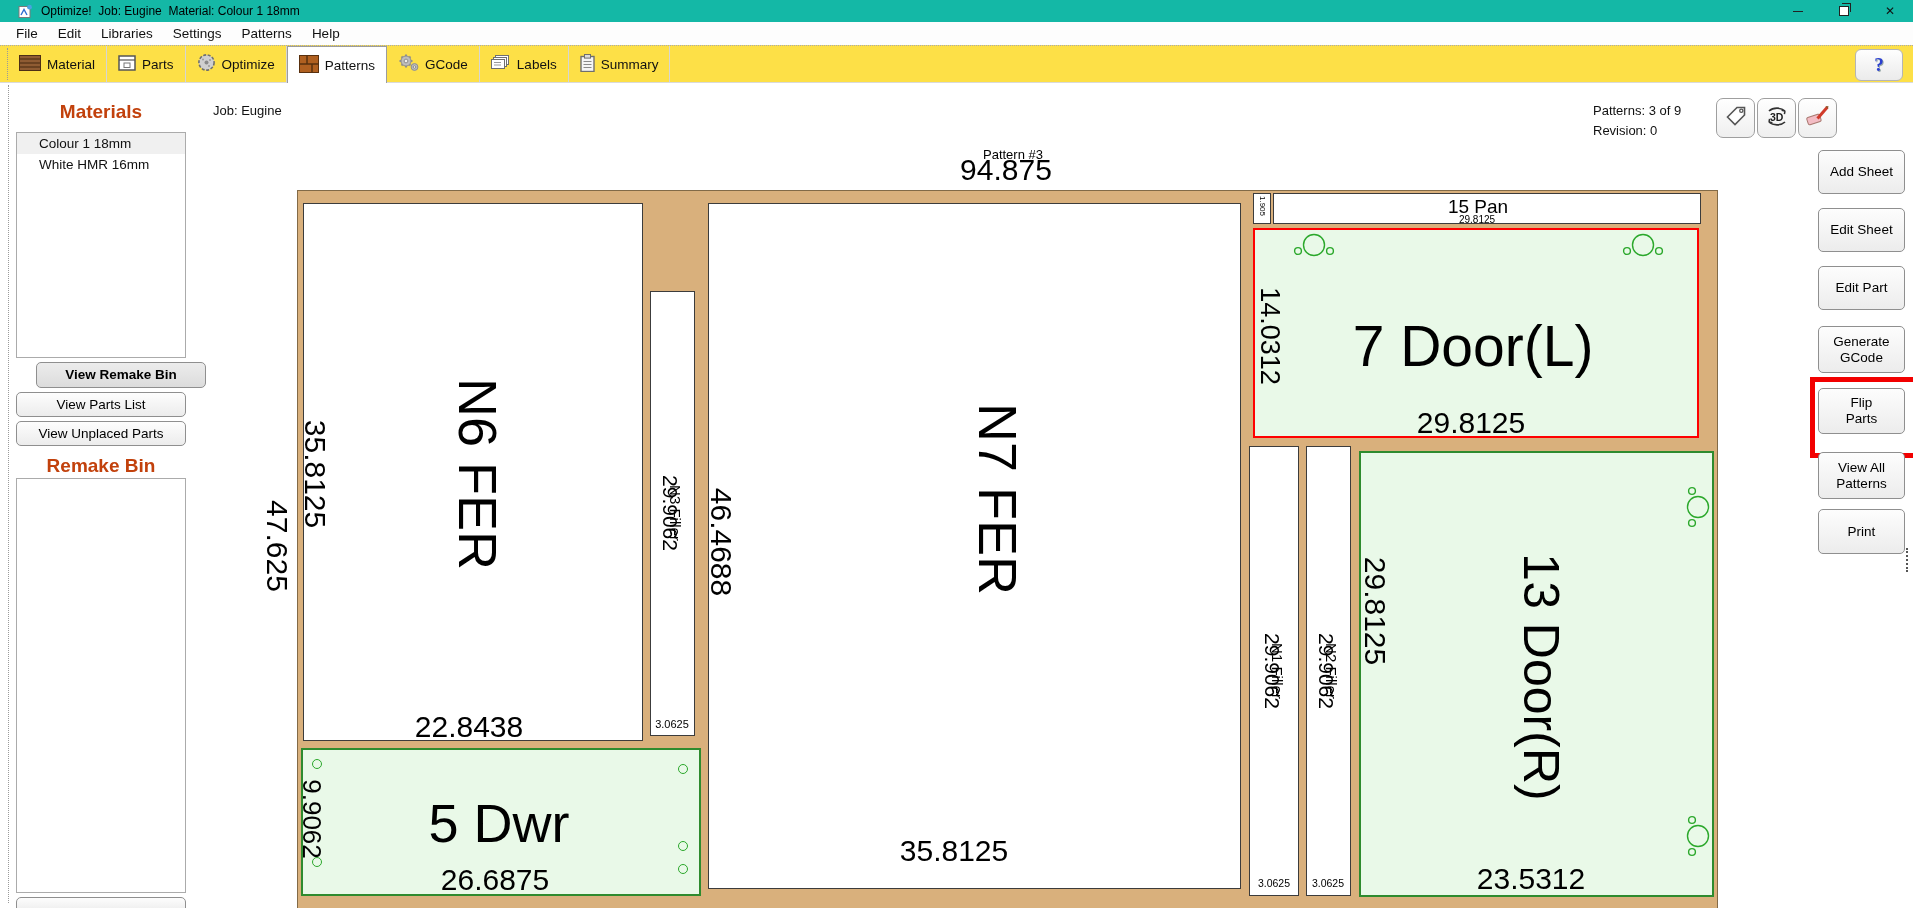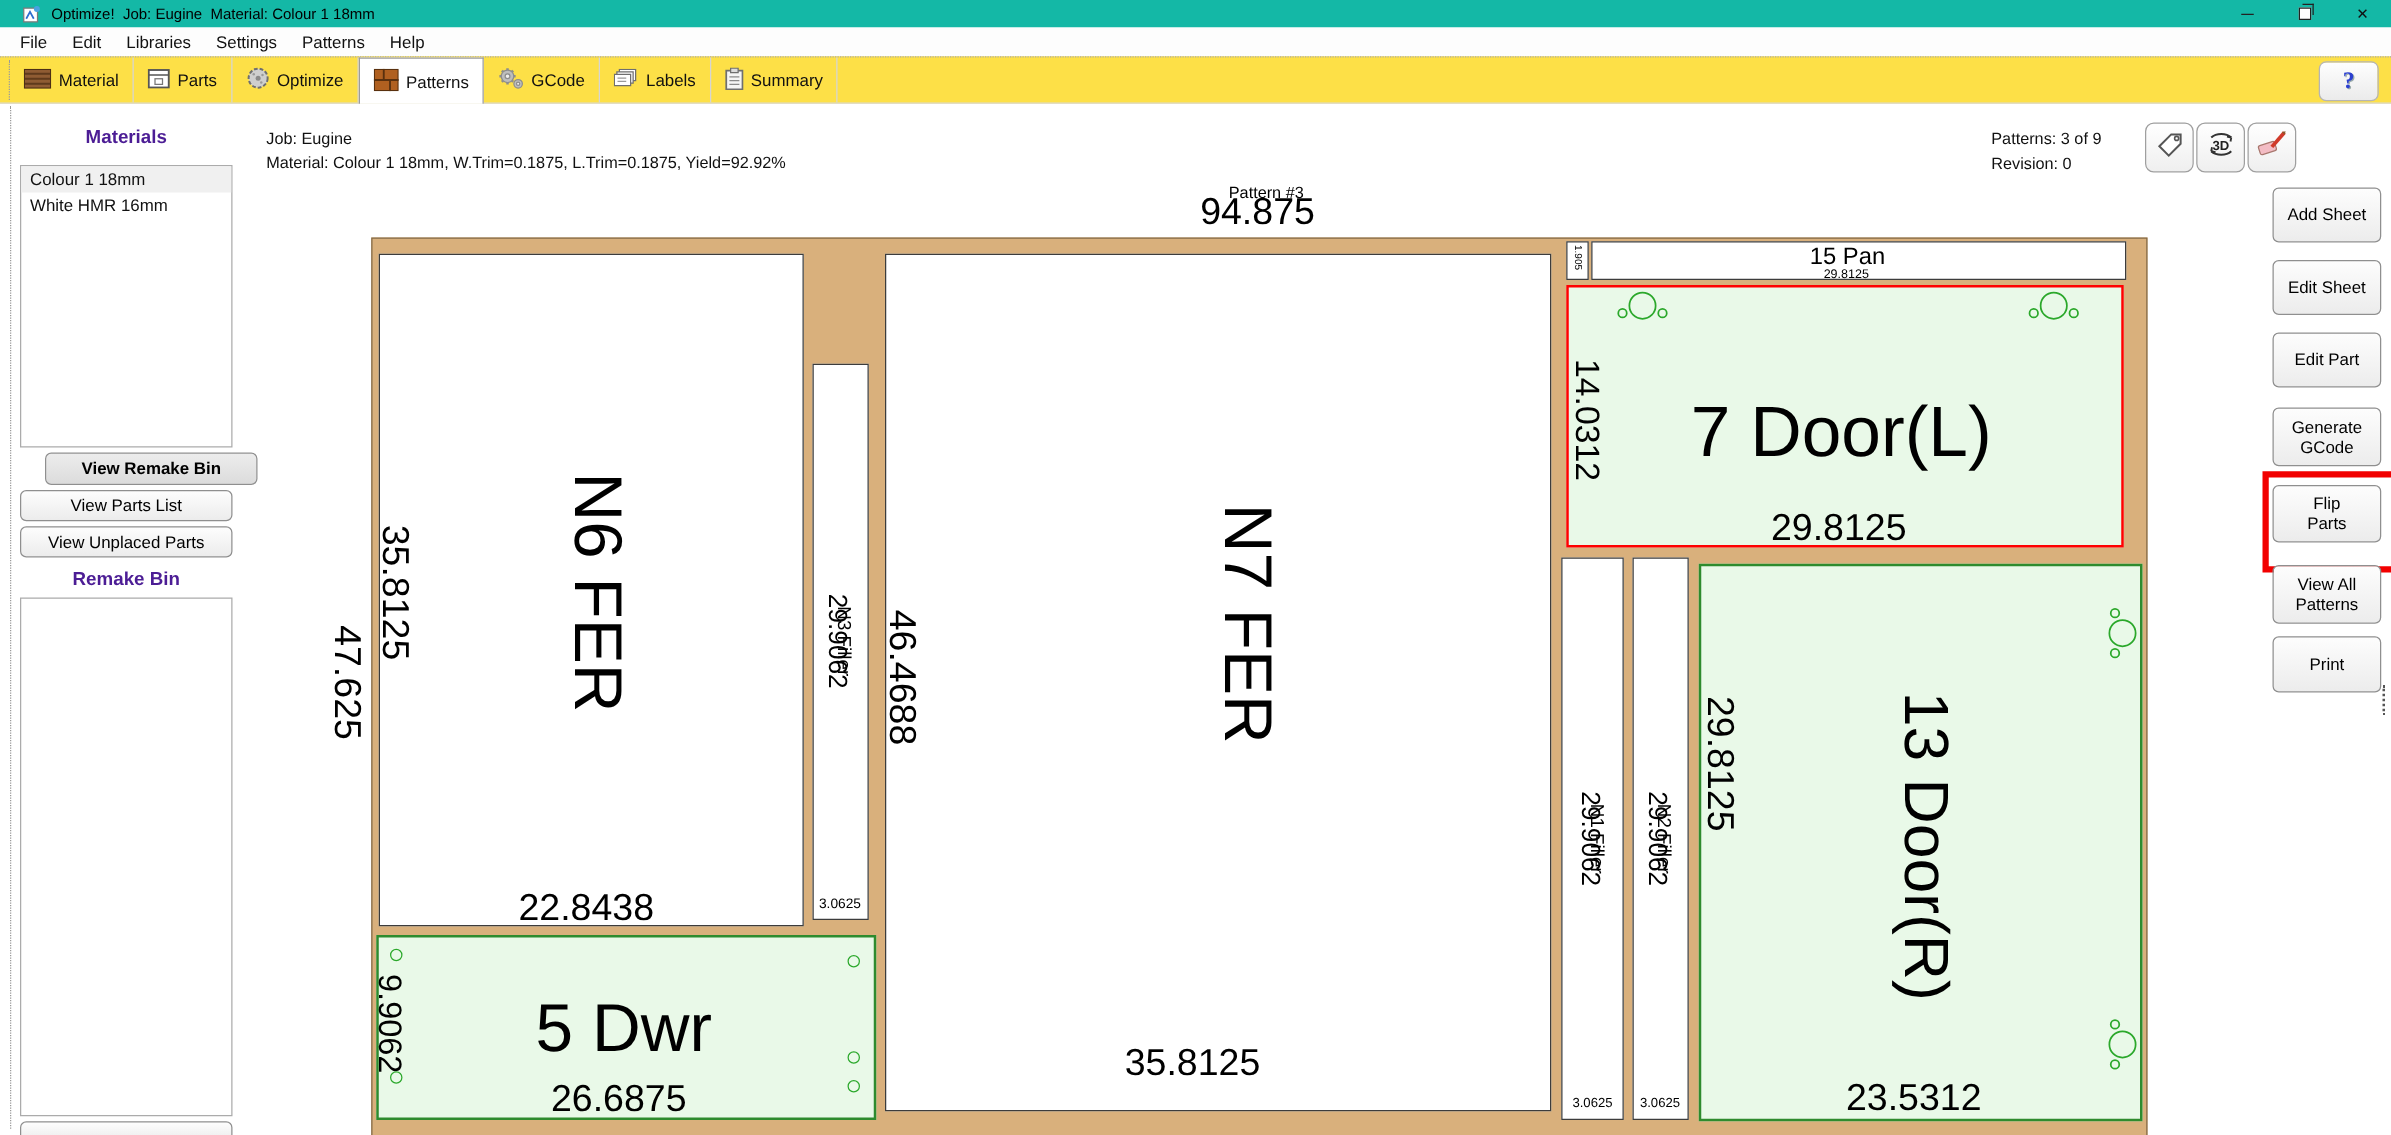--- a/index.html
+++ b/index.html
@@ -33,24 +33,24 @@
             justify-content:center;font-weight:bold;font-size:19px;color:#2b3fd0;
             font-family:"Liberation Serif",serif;text-shadow:1px 1px 0 #9aa;}
   
   .ht{position:absolute;transform:translate(-50%,-50%);white-space:nowrap;color:#000;line-height:1;}
   .vt{position:absolute;writing-mode:vertical-rl;transform:translate(-50%,-50%);white-space:nowrap;color:#000;line-height:1;}
   .btn{border:1px solid #8f8f8f;border-radius:5px;background:linear-gradient(#fdfdfd,#ececec);
        font-size:13.5px;display:flex;align-items:center;justify-content:center;text-align:center;
        box-sizing:border-box;line-height:16px;cursor:default;color:#000;}
   .btn.pressed{background:linear-gradient(#ececec,#dcdcdc);font-weight:bold;}
   .listbox{border:1px solid #ababab;background:#fff;box-sizing:border-box;}
-  .list-item{font-size:13.5px;padding:3px 7px;}
+  .list-item{font-size:13.5px;padding:3px 22px;}
   .list-item.sel{background:#f0f0f0;}
   .side-grip{position:absolute;left:8px;top:85px;height:818px;border-left:1px dotted #9a9a9a;}
-  .heading{font-weight:bold;font-size:15px;text-align:center;color:#4c1d95;}
+  .heading{font-weight:bold;font-size:19px;text-align:center;color:#c2410c;}
   
   .sheet{position:absolute;left:297px;top:190px;width:1419px;height:717px;
          background:#d9b07c;border:1px solid #826a47;}
   .part{position:absolute;box-sizing:border-box;background:#ffffff;border:1px solid #3c3c3c;}
   .part.green{background:#e9f9e8;border:2px solid #2e8b2e;}
   .part.selected{border:2px solid #ff0000;}
   .drill{position:absolute;width:8px;height:8px;border:1.3px solid #2ba82b;border-radius:50%;
          transform:translate(-50%,-50%);}
   .hinge{position:absolute;transform:translate(-50%,-50%);}
   
@@ -177,21 +177,20 @@
   </div>
   <div class="abs btn pressed" style="left:16px;top:362px;width:170px;height:26px;margin-left:20px;">View Remake Bin</div>
   <div class="abs btn" style="left:16px;top:392px;width:170px;height:25px;">View Parts List</div>
   <div class="abs btn" style="left:16px;top:421px;width:170px;height:25px;">View Unplaced Parts</div>
   <div class="abs heading" style="left:16px;top:455px;width:170px;">Remake Bin</div>
   <div class="abs listbox" style="left:16px;top:478px;width:170px;height:415px;"></div>
   <div class="abs btn" style="left:16px;top:897px;width:170px;height:16px;border-radius:5px 5px 0 0;"></div>
 
   <div class="abs" style="left:213px;top:101px;font-size:13px;line-height:19px;">
     <div>Job: Eugine</div>
-    <div>Material: Colour 1 18mm, W.Trim=0.1875, L.Trim=0.1875, Yield=92.92%</div>
   </div>
   <div class="abs" style="left:1593px;top:101px;font-size:13px;line-height:20px;">
     <div>Patterns: 3 of 9</div>
     <div>Revision: 0</div>
   </div>
 
   <div class="ht" style="left:1013px;top:154px;font-size:13px;">Pattern #3</div>
   <div class="ht" style="left:1006px;top:170px;font-size:30px;">94.875</div>
   <div class="vt" style="left:277px;top:546px;font-size:30px;">47.625</div>
 

